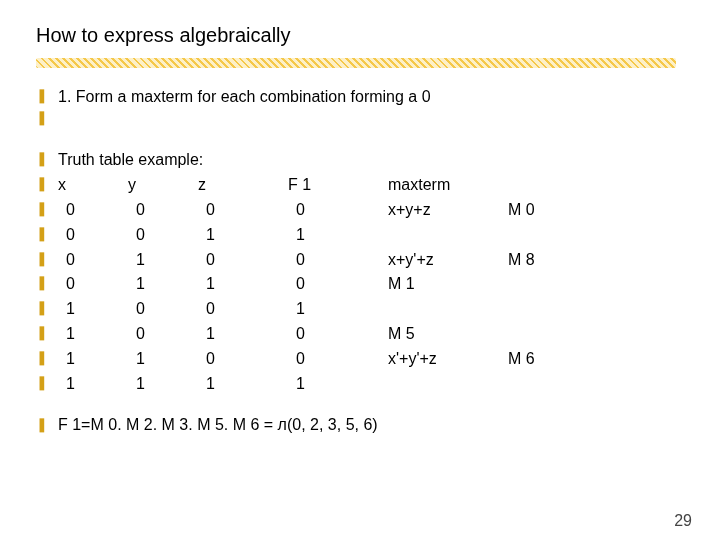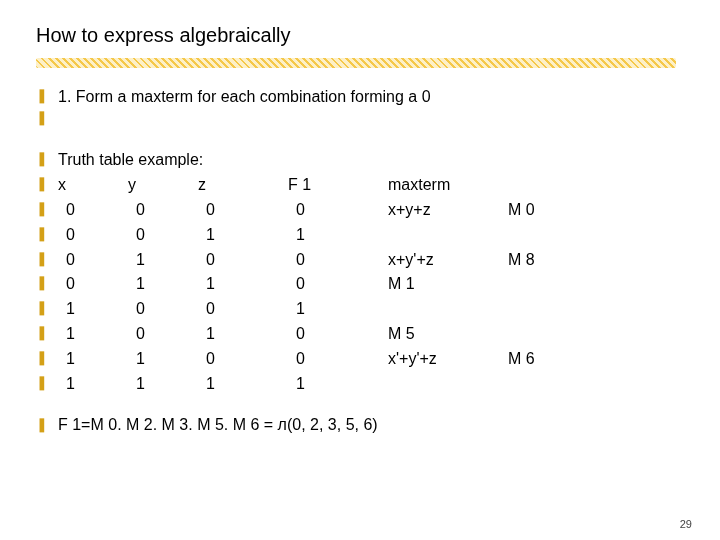--- a/index.html
+++ b/index.html
@@ -68,21 +68,21 @@
   .final-line {
     display: flex;
     align-items: flex-start;
     font-size: 16px;
     margin-top: 20px;
   }
   .page-num {
     position: absolute;
     bottom: 10px;
     right: 28px;
-    font-size: 11px;
+    font-size: 16px;
     color: #444;
   }
 </style>
 </head>
 <body>
 
 <h1 class="title">How to express algebraically</h1>
 <div class="underline"></div>
 
 <div class="bullet-group">

